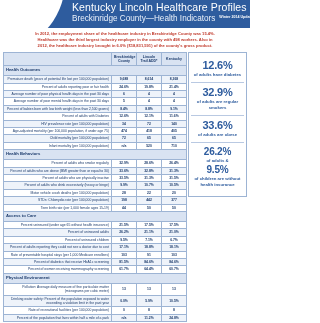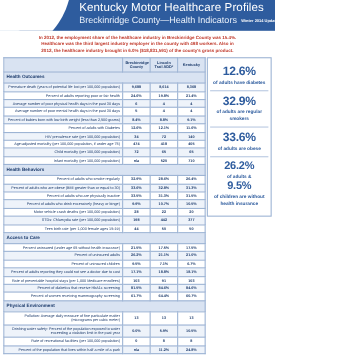--- a/index.html
+++ b/index.html
@@ -22,21 +22,21 @@
   }
   .header .curve2{
     position:absolute;left:-46px;top:-30px;width:100px;height:64px;
     background:#dfe8f4;border-radius:0 0 64px 0;
   }
   .htext{position:absolute;left:72px;top:1px;right:2px;}
   .h-title{
     font-size:10.5px;font-weight:400;color:#ffffff;letter-spacing:.1px;
     line-height:12px;white-space:nowrap;
   }
-  .h-sub-row{display:flex;align-items:center;gap:4px;margin-top:1px;}
+  .h-sub-row{display:flex;align-items:flex-start;gap:4px;margin-top:1px;}
   .h-sub{
     font-size:8.2px;color:#e9f0fa;line-height:9px;white-space:nowrap;font-weight:400;
   }
   .h-update{font-size:3.6px;color:#ffffff;line-height:6px;white-space:nowrap;font-weight:700;}
 
   
   .intro{
     padding:3px 8px 2px 8px;
     font-size:4.1px;line-height:6.2px;color:#c0392b;font-weight:700;
     text-align:center;
@@ -97,21 +97,21 @@
 </style>
 </head>
 <body>
 
 <div class="page">
 
   <div class="header">
     <div class="curve2"></div>
     <div class="curve"></div>
     <div class="htext">
-      <div class="h-title">Kentucky Motor Healthcare Profiles</div>
+      <div class="h-title">Kentucky Lincoln Healthcare Profiles</div>
       <div class="h-sub-row">
         <div class="h-sub">Breckinridge County—Health Indicators</div>
         <div class="h-update">Winter 2014 Update</div>
       </div>
     </div>
   </div>
 
   <div class="intro">
     <p>In 2012, the employment share of the healthcare industry in Breckinridge County was 15.4%.</p>
     <p>Healthcare was the third largest industry employer in the county with 498 workers. Also in</p>

